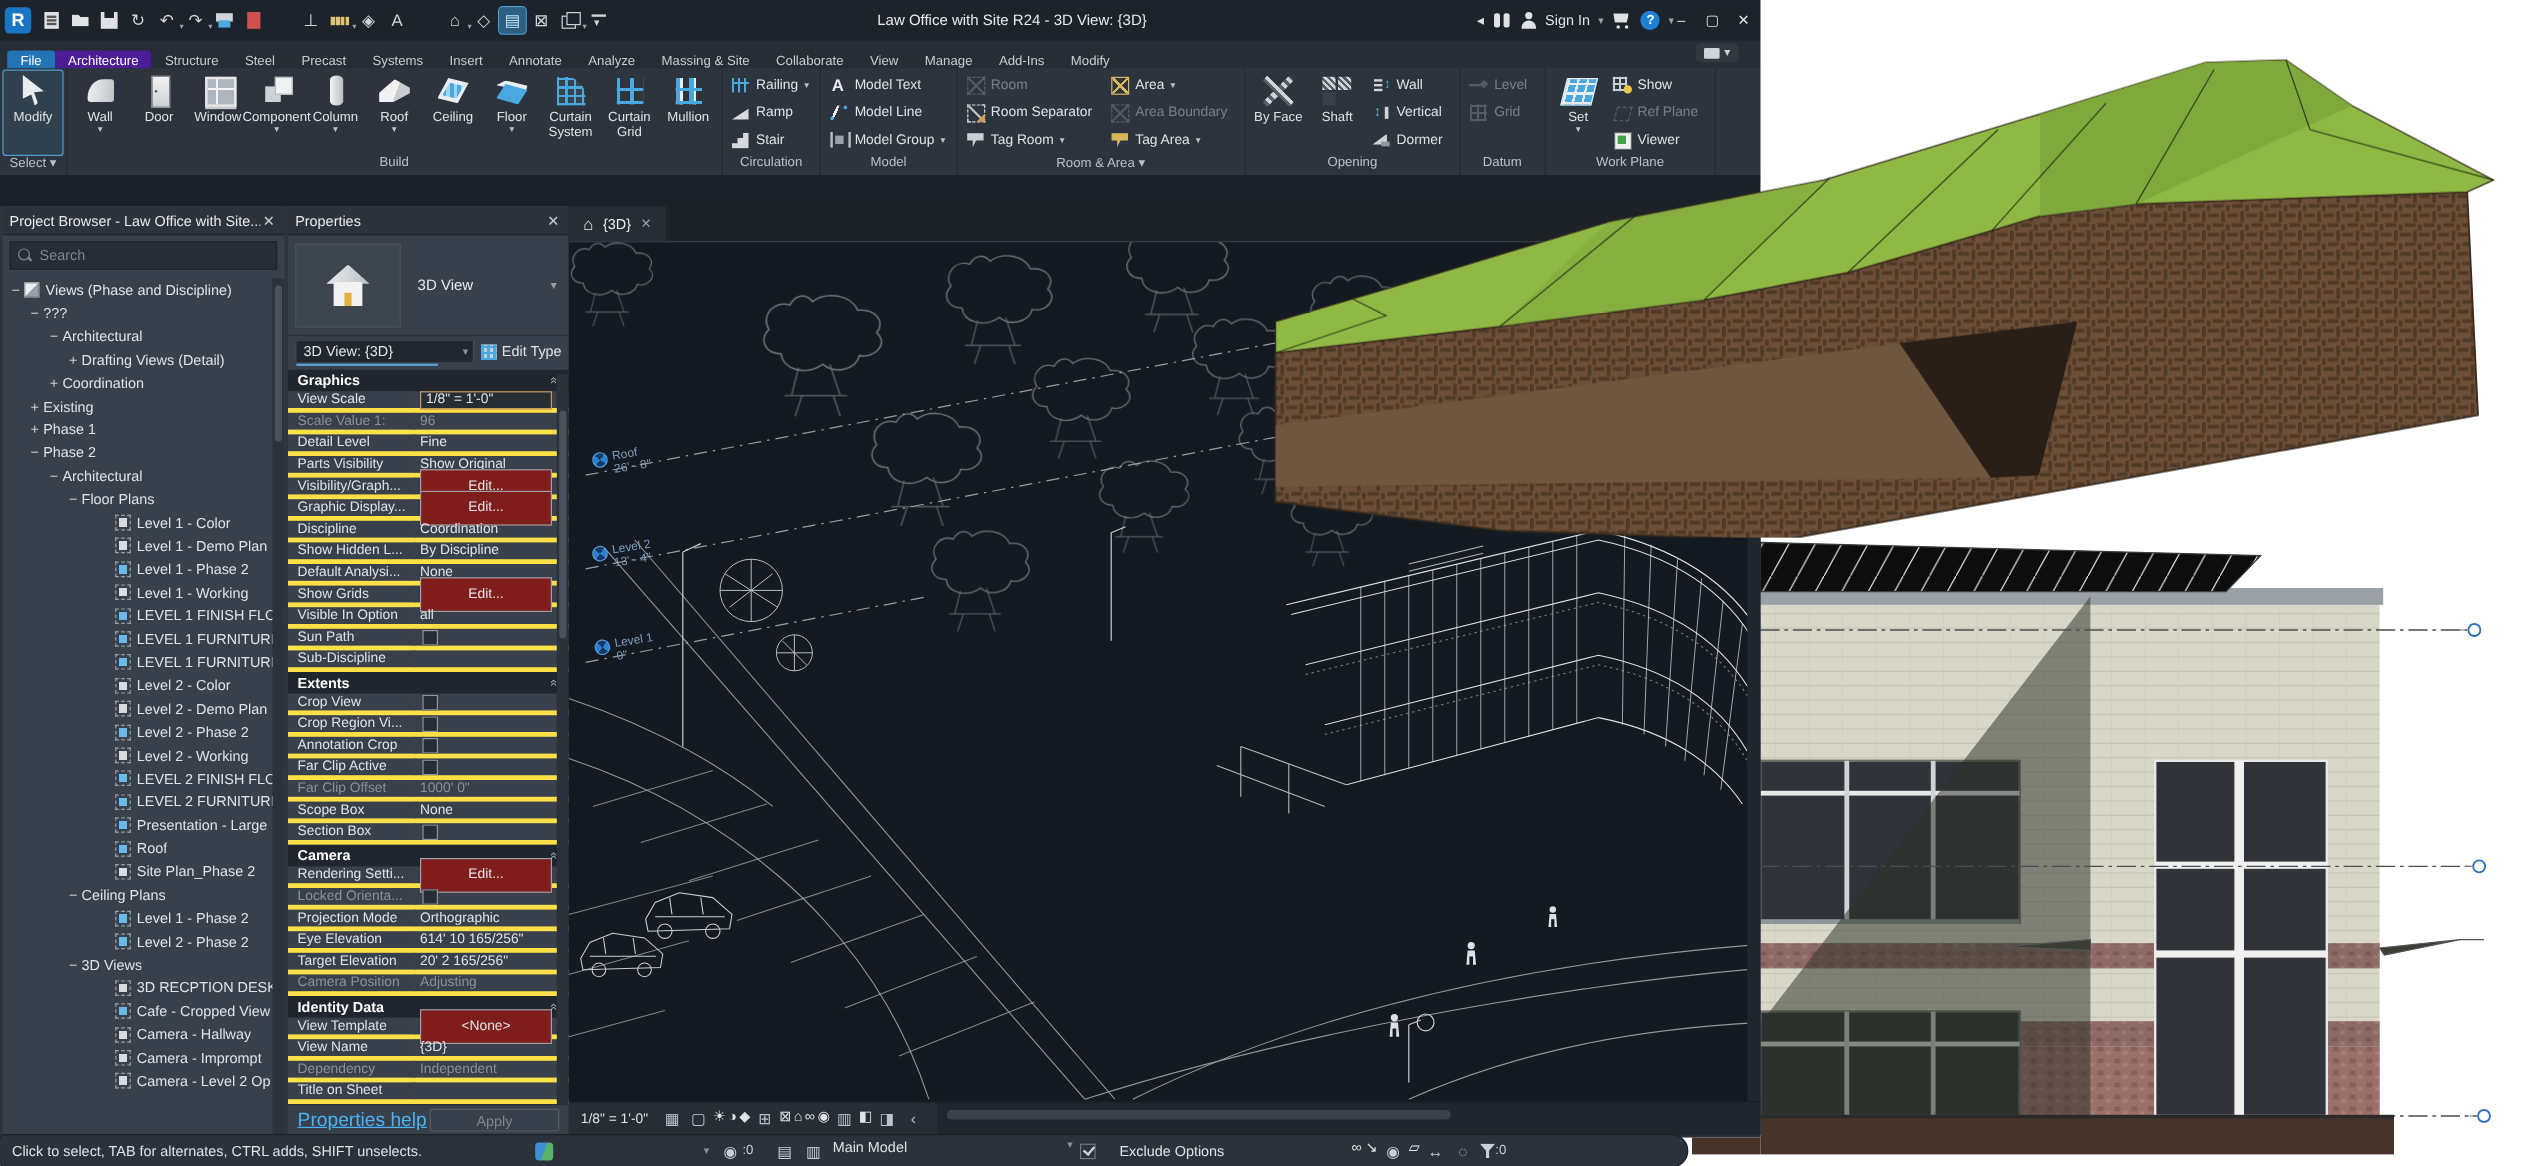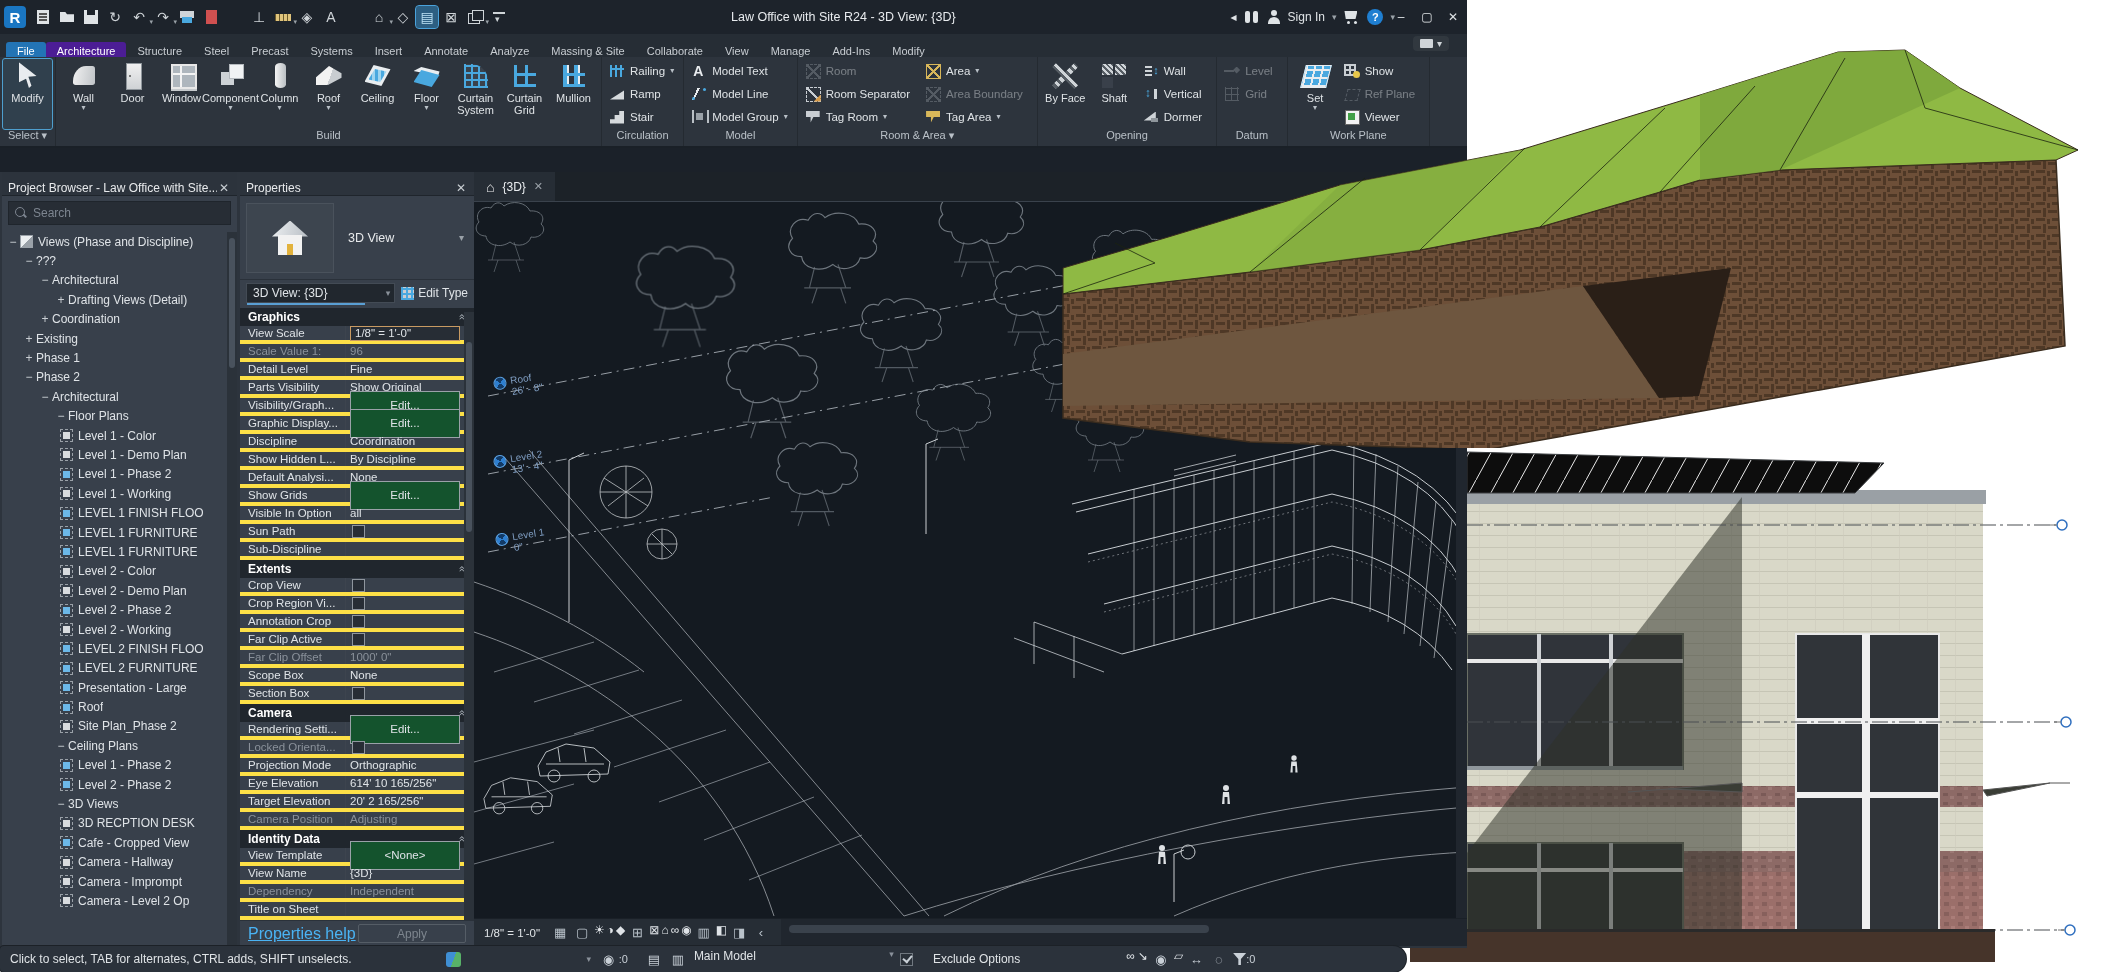--- a/index.html
+++ b/index.html
@@ -158,42 +158,42 @@
   [data-icon="viewer"] .sicn::before{left:1px;top:1px;width:13px;height:13px;background:#f2f2f2;border:1px solid #666}
   [data-icon="viewer"] .sicn::after{left:4px;top:4px;width:7px;height:7px;background:#43a047}
 
   
   #gapstrip{position:absolute;left:0;top:148px;width:100%;height:24px;background:#1b2129}
 
   
   .dock{position:absolute;top:172px;height:774px;background:#38404b;display:flex;flex-direction:column;overflow:hidden}
   #pb{left:2px;width:235px}
   #props{left:240px;width:234px}
-  .dockhead{height:24px;background:#2c333c;display:flex;align-items:flex-end;padding:0 6px;flex:none;border-bottom:1px solid #1f252c}
+  .dockhead{height:24px;background:#2c333c;display:flex;align-items:center;padding:0 6px;flex:none;border-bottom:1px solid #1f252c}
   .dockhead .dtitle{flex:1;font-size:12px;color:#e8eaec;white-space:nowrap;overflow:hidden}
   .dockhead .dclose{color:#c9ced3;font-size:12px;padding:0 2px}
   #pbsearchwrap{margin:5px 6px;height:24px;background:#272d35;border:1px solid #1f252c;display:flex;align-items:center;gap:6px;padding:0 6px;flex:none}
   .maglass{width:12px;height:12px;position:relative;flex:none}
   .maglass::before{content:"";position:absolute;left:0;top:0;width:8px;height:8px;border:1.5px solid #7d8590;border-radius:50%}
   .maglass::after{content:"";position:absolute;left:8px;top:8px;width:4px;height:1.5px;background:#7d8590;transform:rotate(45deg)}
   #pbsearch{background:transparent;border:none;outline:none;color:#c9ced3;font-size:12px;width:100%}
   #pbsearch::placeholder{color:#7d8590}
   #pbtree{flex:1;overflow:hidden;position:relative;padding-top:2px}
   .trow{display:flex;align-items:center;height:19.4px;white-space:nowrap;overflow:hidden}
   .texp{width:14px;flex:none;text-align:center;color:#c9ced3;font-size:12px}
   .tico{width:13px;height:13px;flex:none;border:1px dashed #9aa1a8;padding:2px;background-clip:content-box;margin-right:5px}
   .trow[data-icon="grey"] .tico{background-color:#d8dbde}
   .trow[data-icon="blue"] .tico{background-color:#6cb8e8}
   .trow[data-icon="root"] .tico{background:linear-gradient(135deg,#eceff1 50%,#9aa1a8 50%);border-style:solid;padding:0}
   .tlabel{font-size:12px;color:#dfe3e7;overflow:hidden}
   .trow[data-level="0"]{padding-left:4px}
   .trow[data-level="1"]{padding-left:20px}
   .trow[data-level="2"]{padding-left:36px}
   .trow[data-level="3"]{padding-left:52px}
-  .trow[data-level="4"]{padding-left:44px}
+  .trow[data-level="4"]{padding-left:80px}
   .vscroll{position:absolute;right:0;top:0;width:10px;height:100%;background:#2b323a}
   .vscroll .handle{position:absolute;left:2px;width:6px;border-radius:3px;background:#49525d}
 
   
   #prop-preview{display:flex;align-items:center;flex:none;height:84px;padding:6px;border-bottom:1px solid #2a313a}
   #prop-thumb{width:88px;height:70px;background:#3d454f;border:1px solid #4a525c;display:flex;align-items:center;justify-content:center}
   .house{width:40px;height:34px;position:relative}
   .house::before{content:"";position:absolute;left:2px;top:0;width:36px;height:16px;background:linear-gradient(100deg,#eceff1,#b9bfc5);
      clip-path:polygon(0 100%,50% 0,100% 100%)}
   .house::after{content:"";position:absolute;left:8px;top:14px;width:24px;height:20px;background:linear-gradient(#e2b23c,#e2b23c) no-repeat 50% 100%/6px 11px,#f2f2f2}
@@ -213,21 +213,21 @@
      display:flex;align-items:center;border-right:1px solid #3d444e}
   .pv{flex:1;min-width:0;padding:0 4px;color:#dfe3e7;font-size:11.5px;overflow:hidden;white-space:nowrap;display:none}
   .prow[data-type="text"] .pv-text{display:block}
   .prow[data-type="input"] .pv-input{display:flex}
   .prow[data-type="button"] .pv-btn{display:flex}
   .prow[data-type="check"] .pv-check{display:block}
   .prow[data-type="header"]{background:#20262d;border-bottom:none}
   .prow[data-type="header"] .plabel{width:auto;border:none;color:#fff;font-weight:bold;font-size:12px}
   .prow[data-type="header"]::after{content:"»";transform:rotate(-90deg);margin-left:auto;color:#aab2ba;font-size:11px}
   .prow[data-state="disabled"] .plabel,.prow[data-state="disabled"] .pv{color:#8a919a}
-  .pv-btn{border:1px solid #9aa1a8;background:#14532d;justify-content:center;margin:1px 4px;height:29px;align-items:center;flex:1}
+  .pv-btn{border:1px solid #9aa1a8;background:#7f1d1d;justify-content:center;margin:1px 4px;height:29px;align-items:center;flex:1}
   .pv-input{border:1px solid #c89a62;background:#272d35;margin:1px 4px;height:15px;align-items:center}
   .pv-check::before{content:"";display:block;width:11px;height:11px;border:1px solid #8f969e;background:#272d35;margin-left:2px}
   #prop-bottom{flex:none;height:26px;display:flex;align-items:center;padding:0 8px;justify-content:space-between;border-top:1px solid #2a313a}
   #prop-help{color:#4ab3f4;text-decoration:underline;font-size:16px}
   #apply-btn{width:108px;height:19px;border:1px solid #555d66;border-radius:2px;color:#7d858e;font-size:12px;
      display:flex;align-items:center;justify-content:center}
 
   
   #viewport{position:absolute;left:474px;top:172px;width:993px;height:774px;background:#141a21}
   #vtabbar{position:absolute;left:0;top:0;width:100%;height:30px;background:#1c2228;border-bottom:1px solid #3a424c;display:flex}

